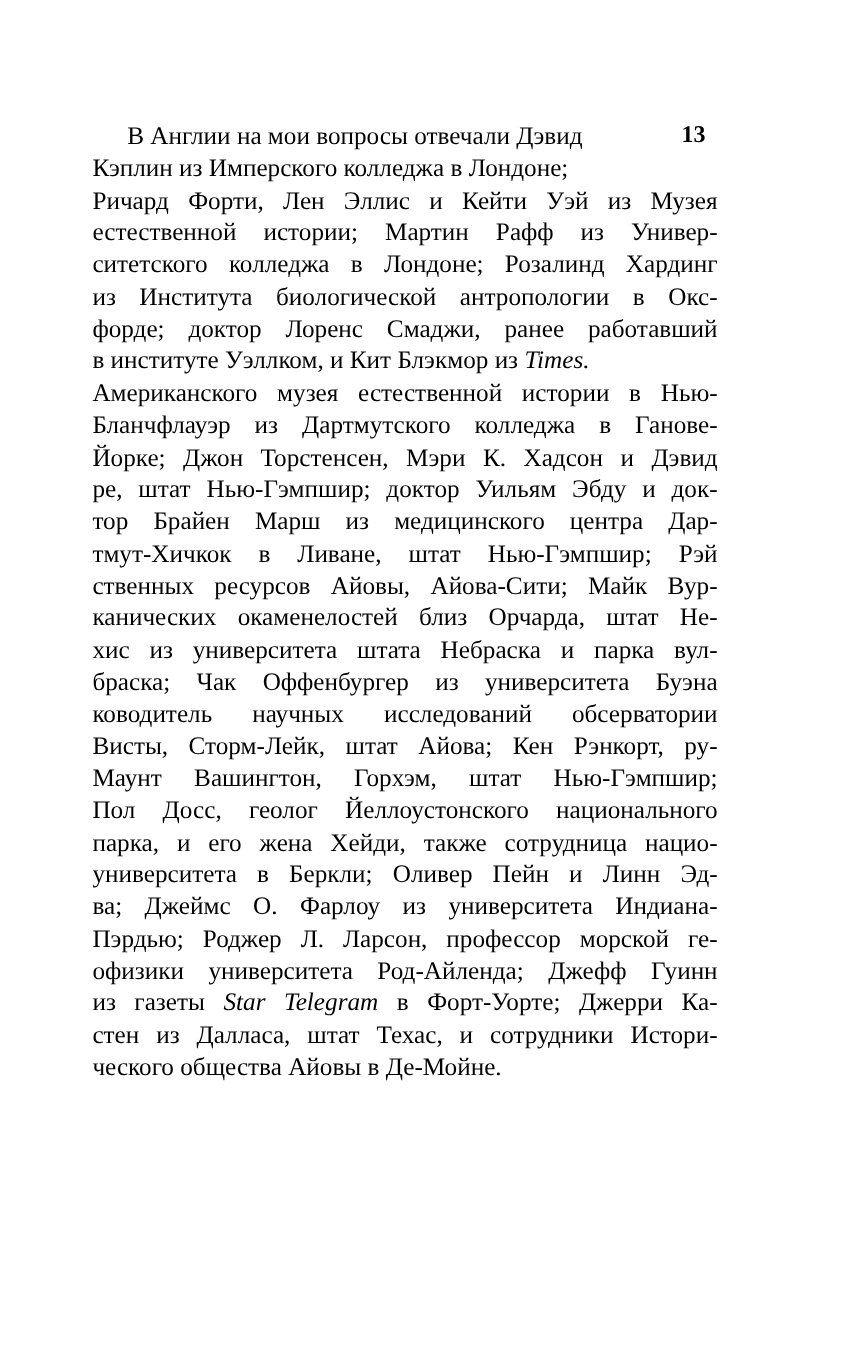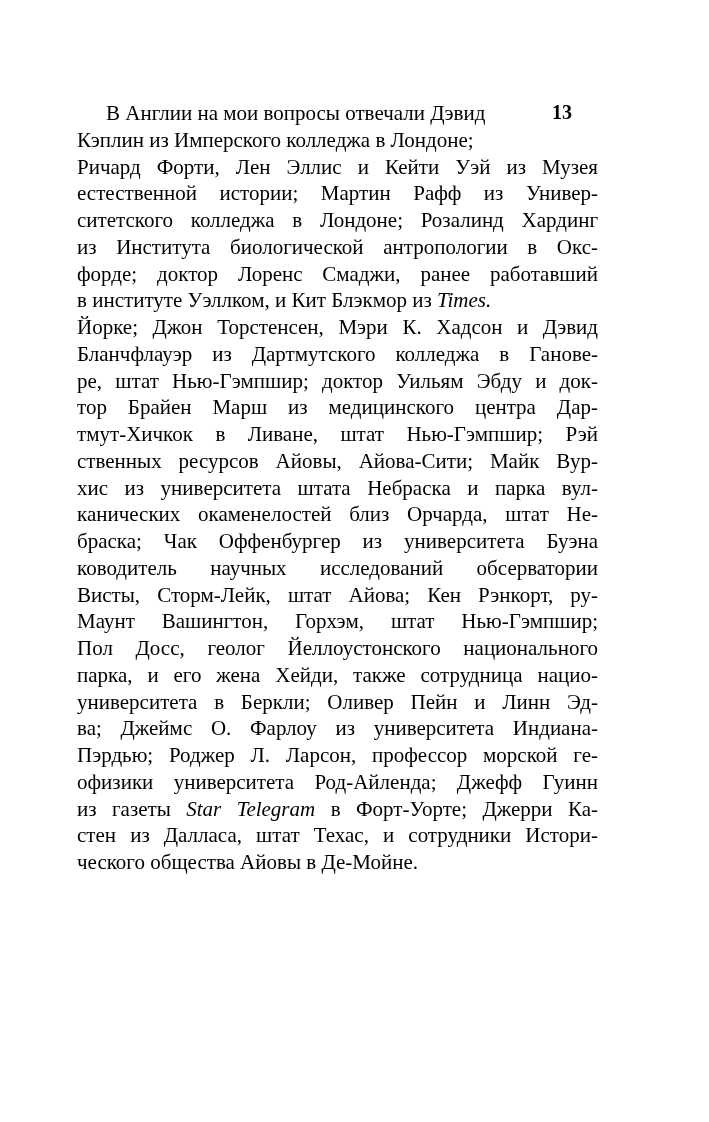--- a/index.html
+++ b/index.html
@@ -8,21 +8,21 @@
     width: 709px;
     height: 1122px;
     background: #ffffff;
     font-family: "Liberation Serif", "DejaVu Serif", serif;
     color: #000000;
     overflow: hidden;
   }
   .page-number {
     position: absolute;
     top: 99px;
-    left: 552px;
+    left: 568px;
     width: 30px;
     font-size: 20px;
     line-height: 27px;
     font-weight: bold;
     text-align: left;
   }
   .page-text {
     position: absolute;
     top: 100px;
     left: 77px;
@@ -53,28 +53,29 @@
   <div class="page-number">13</div>
   <div class="page-text">
       <div class="line indent"><span>В Англии на мои вопросы отвечали Дэвид</span></div>
       <div class="line"><span>Кэплин из Имперского колледжа в Лондоне;</span></div>
       <div class="line justify"><span>Ричард Форти, Лен Эллис и Кейти Уэй из Музея</span></div>
       <div class="line justify"><span>естественной истории; Мартин Рафф из Универ-</span></div>
       <div class="line justify"><span>ситетского колледжа в Лондоне; Розалинд Хардинг</span></div>
       <div class="line justify"><span>из Института биологической антропологии в Окс-</span></div>
       <div class="line justify"><span>форде; доктор Лоренс Смаджи, ранее работавший</span></div>
       <div class="line"><span>в институте Уэллком, и Кит Блэкмор из </span><span class="italic">Times.</span></div>
+      <div class="line justify"><span>Американского музея естественной истории в Нью-</span></div>
+      <div class="line justify"><span>Бланчфлауэр из Дартмутского колледжа в Ганове-</span></div>
       <div class="line justify"><span>Йорке; Джон Торстенсен, Мэри К. Хадсон и Дэвид</span></div>
-      <div class="line justify"><span>Бланчфлауэр из Дартмутского колледжа в Ганове-</span></div>
       <div class="line justify"><span>ре, штат Нью-Гэмпшир; доктор Уильям Эбду и док-</span></div>
       <div class="line justify"><span>тор Брайен Марш из медицинского центра Дар-</span></div>
       <div class="line justify"><span>тмут-Хичкок в Ливане, штат Нью-Гэмпшир; Рэй</span></div>
       <div class="line justify"><span>ственных ресурсов Айовы, Айова-Сити; Майк Вур-</span></div>
+      <div class="line justify"><span>канических окаменелостей близ Орчарда, штат Не-</span></div>
       <div class="line justify"><span>хис из университета штата Небраска и парка вул-</span></div>
-      <div class="line justify"><span>канических окаменелостей близ Орчарда, штат Не-</span></div>
       <div class="line justify"><span>браска; Чак Оффенбургер из университета Буэна</span></div>
       <div class="line justify"><span>ководитель научных исследований обсерватории</span></div>
       <div class="line justify"><span>Висты, Сторм-Лейк, штат Айова; Кен Рэнкорт, ру-</span></div>
       <div class="line justify"><span>Маунт Вашингтон, Горхэм, штат Нью-Гэмпшир;</span></div>
       <div class="line justify"><span>Пол Досс, геолог Йеллоустонского национального</span></div>
       <div class="line justify"><span>парка, и его жена Хейди, также сотрудница нацио-</span></div>
       <div class="line justify"><span>университета в Беркли; Оливер Пейн и Линн Эд-</span></div>
       <div class="line justify"><span>ва; Джеймс О. Фарлоу из университета Индиана-</span></div>
       <div class="line justify"><span>Пэрдью; Роджер Л. Ларсон, профессор морской ге-</span></div>
       <div class="line justify"><span>офизики университета Род-Айленда; Джефф Гуинн</span></div>

